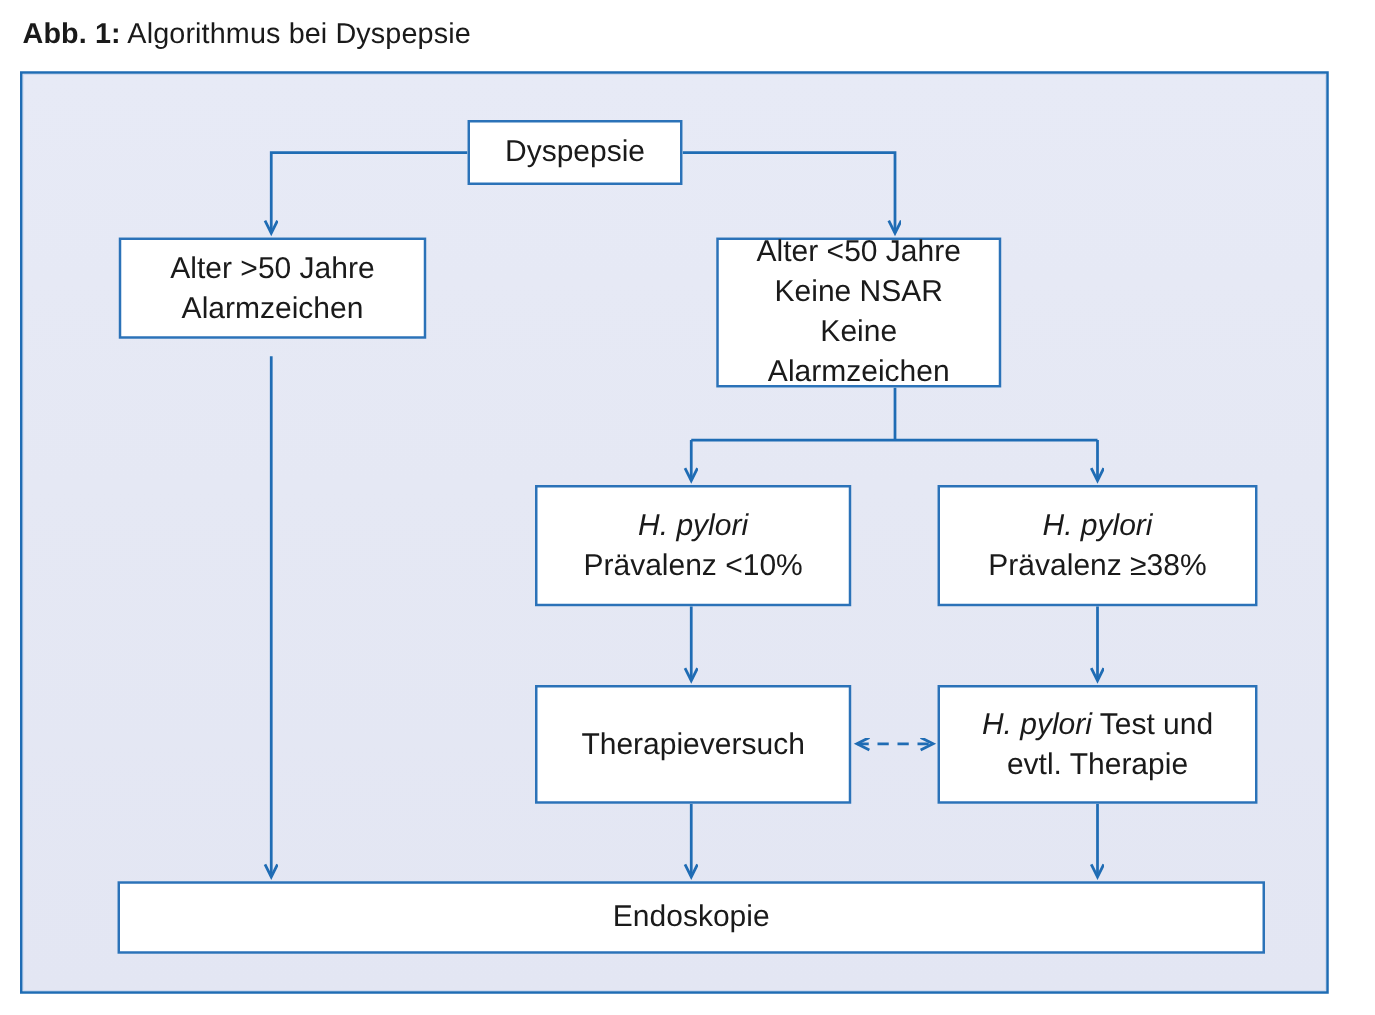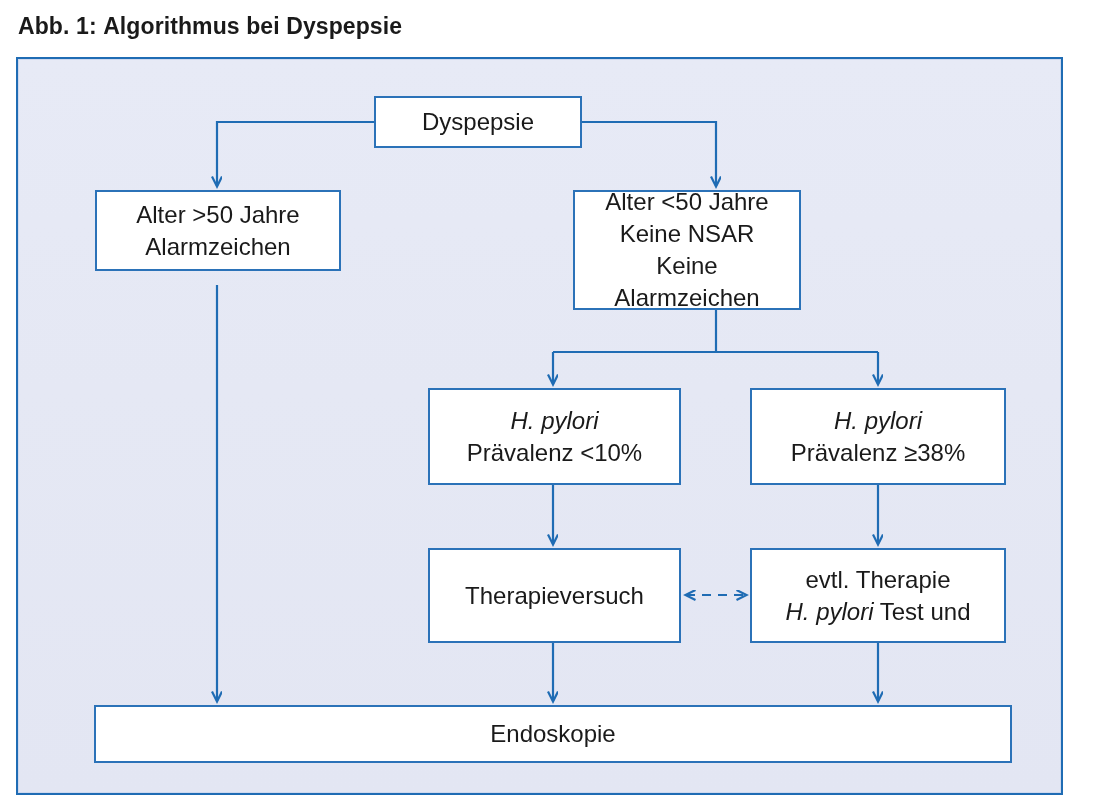--- a/index.html
+++ b/index.html
@@ -22,21 +22,21 @@
     top: 13px;
     font-size: 23px;
     color: #1a1a1a;
     white-space: nowrap;
     letter-spacing: 0.1px;
   }
   #caption .cap-label {
     font-weight: bold;
   }
   #caption .cap-text {
-    font-weight: bold;
+    font-weight: normal;
   }
 
   
   #panel {
     position: absolute;
     left: 16px;
     top: 57px;
     width: 1047px;
     height: 738px;
     box-sizing: border-box;
@@ -65,21 +65,21 @@
     align-items: center;
     justify-content: center;
     text-align: center;
     color: #1a1a1a;
     font-size: 24px;
     line-height: 1.33;
     padding: 2px 8px;
   }
   .node .ln { display: block; }
 
-  #node-dyspepsie   { left: 374px; top: 96px;  width: 208px; height: 52px; }
+  #node-dyspepsie   { left: 374px; top: 96px;  width: 172px; height: 52px; }
   #node-alter-over  { left: 95px;  top: 190px; width: 246px; height: 81px; }
   #node-alter-under { left: 573px; top: 190px; width: 228px; height: 120px; }
   #node-hp-low      { left: 428px; top: 388px; width: 253px; height: 97px; }
   #node-hp-high     { left: 750px; top: 388px; width: 256px; height: 97px; }
   #node-ppi         { left: 428px; top: 548px; width: 253px; height: 95px; }
   #node-hp-test     { left: 750px; top: 548px; width: 256px; height: 95px; }
   #node-endoskopie  { left: 94px;  top: 705px; width: 918px; height: 58px; }
 </style>
 </head>
 <body>
@@ -165,22 +165,22 @@
 </div>
 
 <div class="node" id="node-ppi">
   <div>
     <span class="ln">Therapieversuch</span>
   </div>
 </div>
 
 <div class="node" id="node-hp-test">
   <div>
+    <span class="ln"><span class="sci" style="font-style:italic">H. pylori</span><span> Test und</span></span>
     <span class="ln">evtl. Therapie</span>
-    <span class="ln"><span class="sci" style="font-style:italic">H. pylori</span><span> Test und</span></span>
   </div>
 </div>
 
 <div class="node" id="node-endoskopie">
   <div>
     <span class="ln">Endoskopie</span>
   </div>
 </div>
 
 </body></html>

